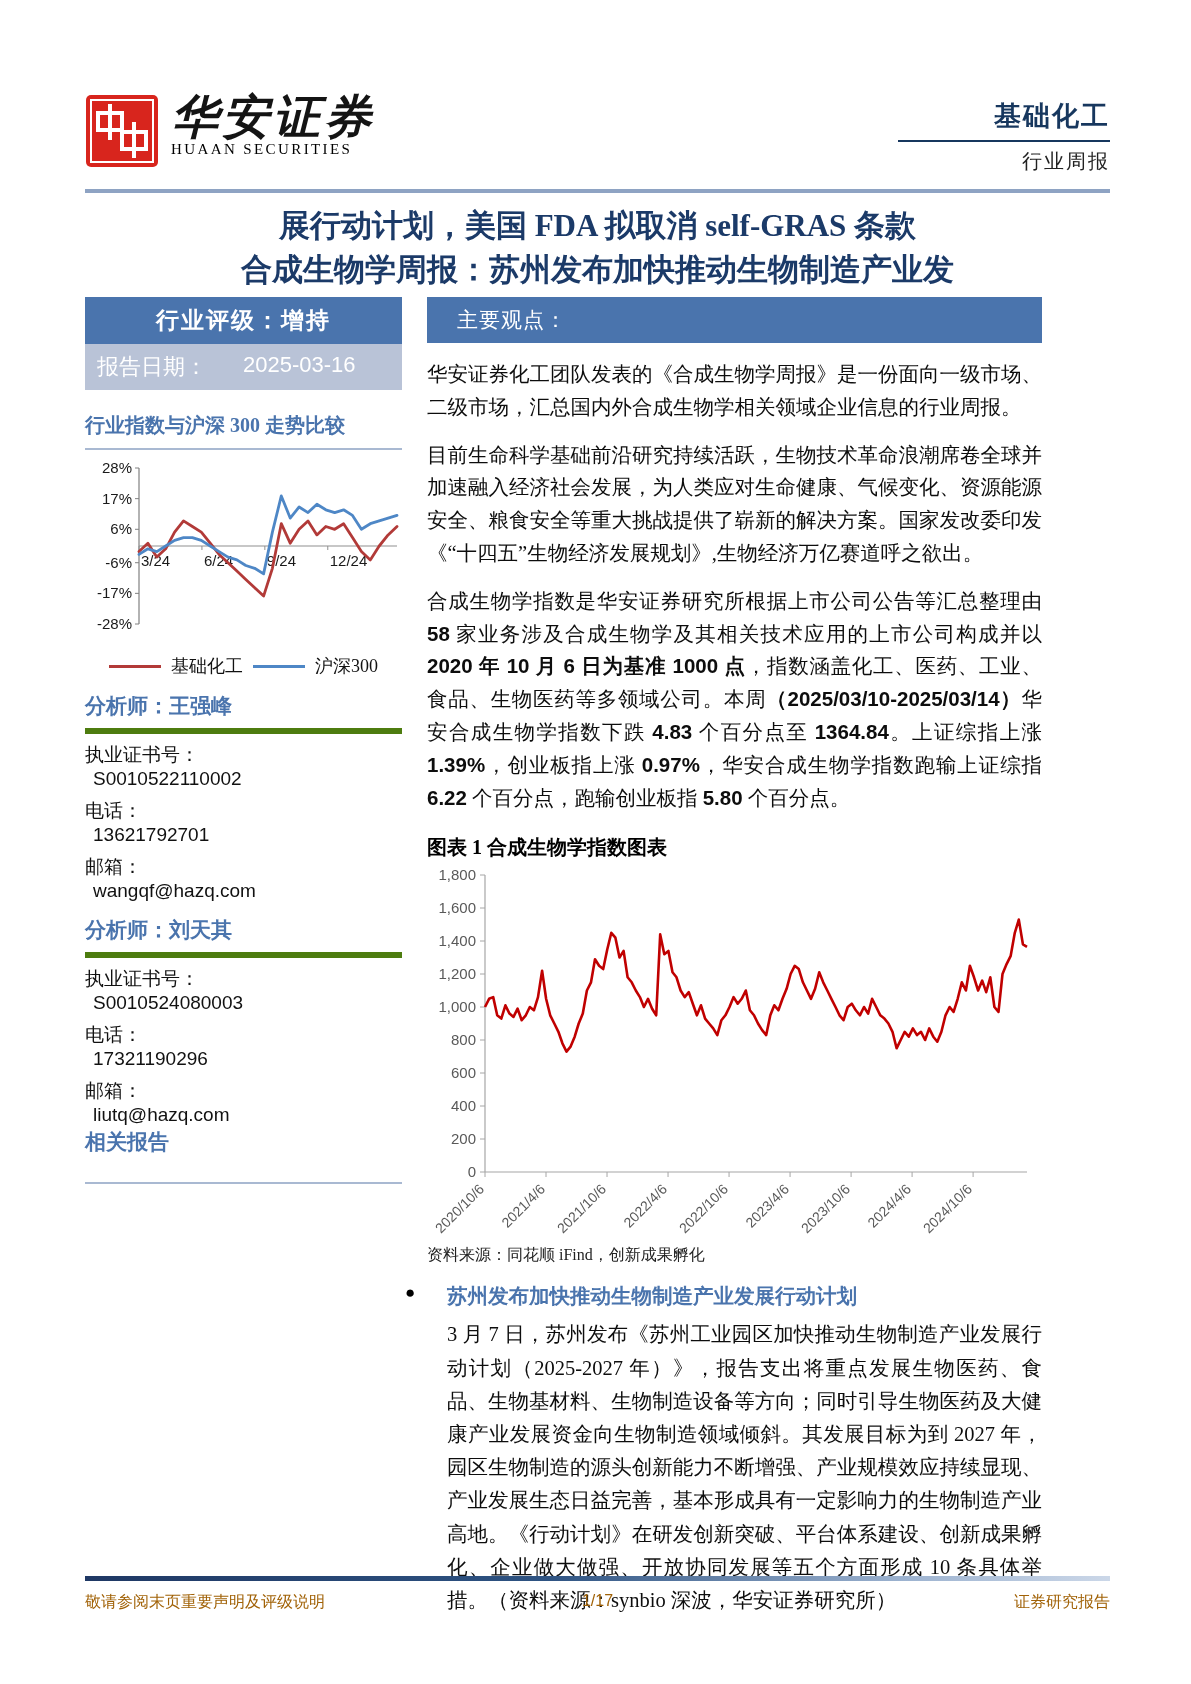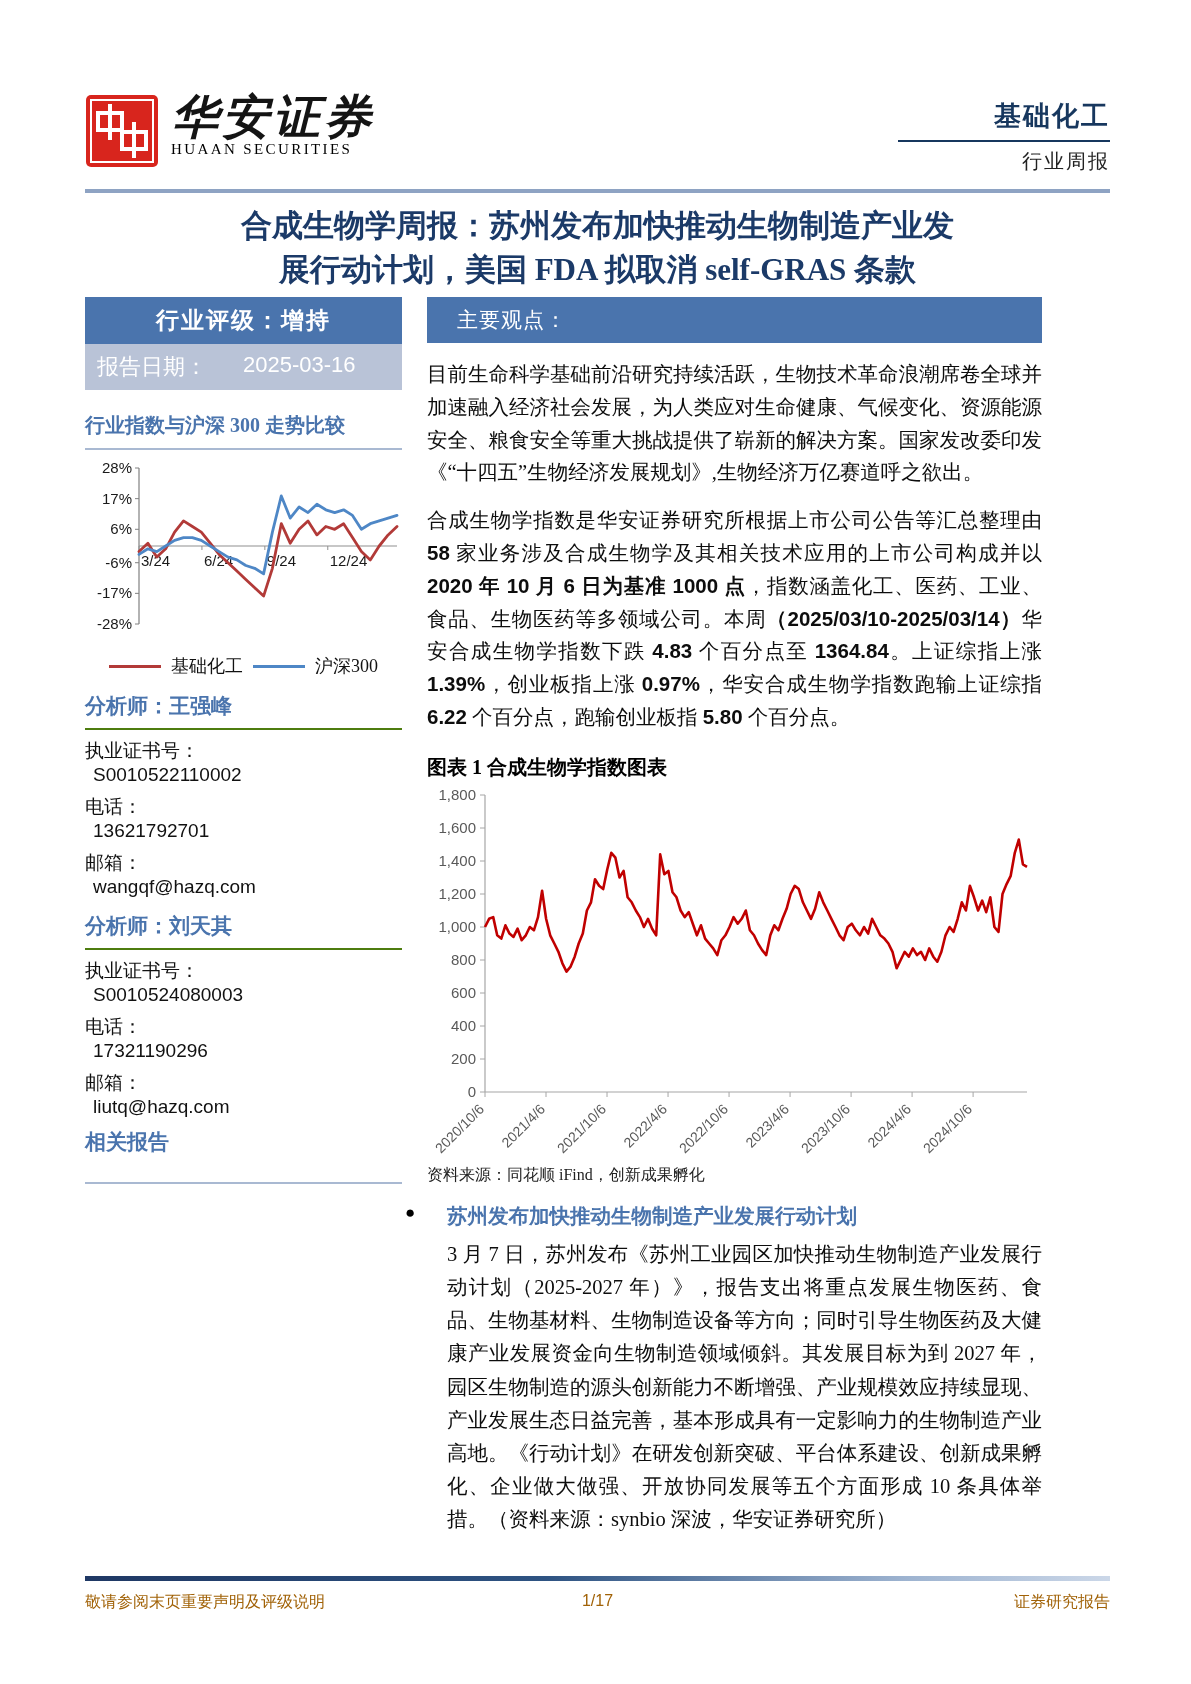--- a/index.html
+++ b/index.html
@@ -25,21 +25,21 @@
     color:#1B3A68; font-weight:bold; font-size:31px; line-height:1.42; }
   
   .sidebar { position:absolute; left:85px; top:297px; width:317px; }
   .rating-bar { background:#4A74AD; color:#fff; font-weight:bold; font-size:23px; text-align:center; padding:8px 0; letter-spacing:2px; }
   .date-row { background:#B9C3D7; color:#fff; font-size:22px; padding:8px 12px; display:flex; }
   .date-row .val { margin-left:36px; font-family:"Liberation Sans",sans-serif; }
   .side-chart-head { color:#4A74AD; font-weight:bold; font-size:20px; margin-top:22px; padding-bottom:9px; border-bottom:2px solid #A9B9D2; }
   .mini-chart-wrap { margin-top:6px; }
   .legend-row { display:flex; justify-content:center; align-items:center; gap:10px; font-size:18px; margin-top:2px; }
   .leg-line { display:inline-block; width:52px; height:3px; }
-  .analyst-name { color:#4A74AD; font-weight:bold; font-size:21px; margin-top:14px; padding-bottom:8px; border-bottom:2px solid #4d7c0f; }
+  .analyst-name { color:#4A74AD; font-weight:bold; font-size:21px; margin-top:14px; padding-bottom:8px; border-bottom:6px solid #4d7c0f; }
   .contact-row { font-size:19px; margin-top:8px; display:flex;flex-direction:column; }
   .contact-row .val { margin-left:8px; font-family:"Liberation Sans",sans-serif; color:#111; }
   .related { position:absolute; left:85px; top:1128px; width:317px; }
   .related-title { color:#4A74AD; font-weight:bold; font-size:21px; }
   .related-rule { margin-top:26px; border-top:2px solid #A9B9D2; }
   .related-list { margin-top:10px; font-size:19.5px; line-height:1.7; text-align:justify; }
   
   .content { position:absolute; left:427px; top:297px; width:615px; }
   .section-bar { background:#4A74AD; color:#fff; font-weight:normal; font-size:21px; padding:9px 0 9px 30px; letter-spacing:1px; }
   .para { font-size:20.5px; line-height:1.6; text-align:justify; margin-top:15px; color:#0d0d0d; }
@@ -80,22 +80,22 @@
       </div>
     </div>
     <div class="head-right">
       <div class="industry">基础化工</div>
       <div class="report-type">行业周报</div>
     </div>
   </div>
   <div class="top-rule"></div>
 
   <div class="doc-title">
+    <div>展行动计划，美国 FDA 拟取消 self-GRAS 条款</div>
     <div>合成生物学周报：苏州发布加快推动生物制造产业发</div>
-    <div>展行动计划，美国 FDA 拟取消 self-GRAS 条款</div>
   </div>
 
   <aside class="sidebar">
     <div class="rating-bar">行业评级：增持</div>
     <div class="date-row">
       <span>报告日期：</span>
       <span class="val">2025-03-16</span>
     </div>
 
     <div class="side-chart-head">行业指数与沪深 300 走势比较</div>
@@ -163,20 +163,21 @@
     </div>
   </aside>
 
   <div class="related">
     <div class="related-title">相关报告</div>
     <div class="related-rule"></div>
   </div>
 
   <main class="content">
     <div class="section-bar">主要观点：</div>
+    <p class="para">华安证券化工团队发表的《合成生物学周报》是一份面向一级市场、二级市场，汇总国内外合成生物学相关领域企业信息的行业周报。</p>
     <p class="para">目前生命科学基础前沿研究持续活跃，生物技术革命浪潮席卷全球并加速融入经济社会发展，为人类应对生命健康、气候变化、资源能源安全、粮食安全等重大挑战提供了崭新的解决方案。国家发改委印发《“十四五”生物经济发展规划》,生物经济万亿赛道呼之欲出。</p>
     <p class="para"><span>合成生物学指数是华安证券研究所根据上市公司公告等汇总整理由 </span><span class="num-b">58</span><span> 家业务涉及合成生物学及其相关技术应用的上市公司构成并以 </span><span class="num-b">2020 年 10 月 6 日为基准 1000 点</span><span>，指数涵盖化工、医药、工业、食品、生物医药等多领域公司。本周</span><span class="num-b">（2025/03/10-2025/03/14）</span><span>华安合成生物学指数下跌 </span><span class="num-b">4.83</span><span> 个百分点至 </span><span class="num-b">1364.84</span><span>。上证综指上涨 </span><span class="num-b">1.39%</span><span>，创业板指上涨 </span><span class="num-b">0.97%</span><span>，华安合成生物学指数跑输上证综指 </span><span class="num-b">6.22</span><span> 个百分点，跑输创业板指 </span><span class="num-b">5.80</span><span> 个百分点。</span></p>
 
     <div class="fig-caption">图表 1 合成生物学指数图表</div>
     <div class="big-chart-wrap">
       <svg id="big-chart" width="615" height="372" viewBox="0 0 615 372">
           <line x1="53" y1="305" x2="58" y2="305" stroke="#a6a6a6"></line>
           <text x="49" y="310" text-anchor="end" font-size="15" fill="#595959">0</text>
           <line x1="53" y1="272" x2="58" y2="272" stroke="#a6a6a6"></line>
           <text x="49" y="277" text-anchor="end" font-size="15" fill="#595959">200</text>

